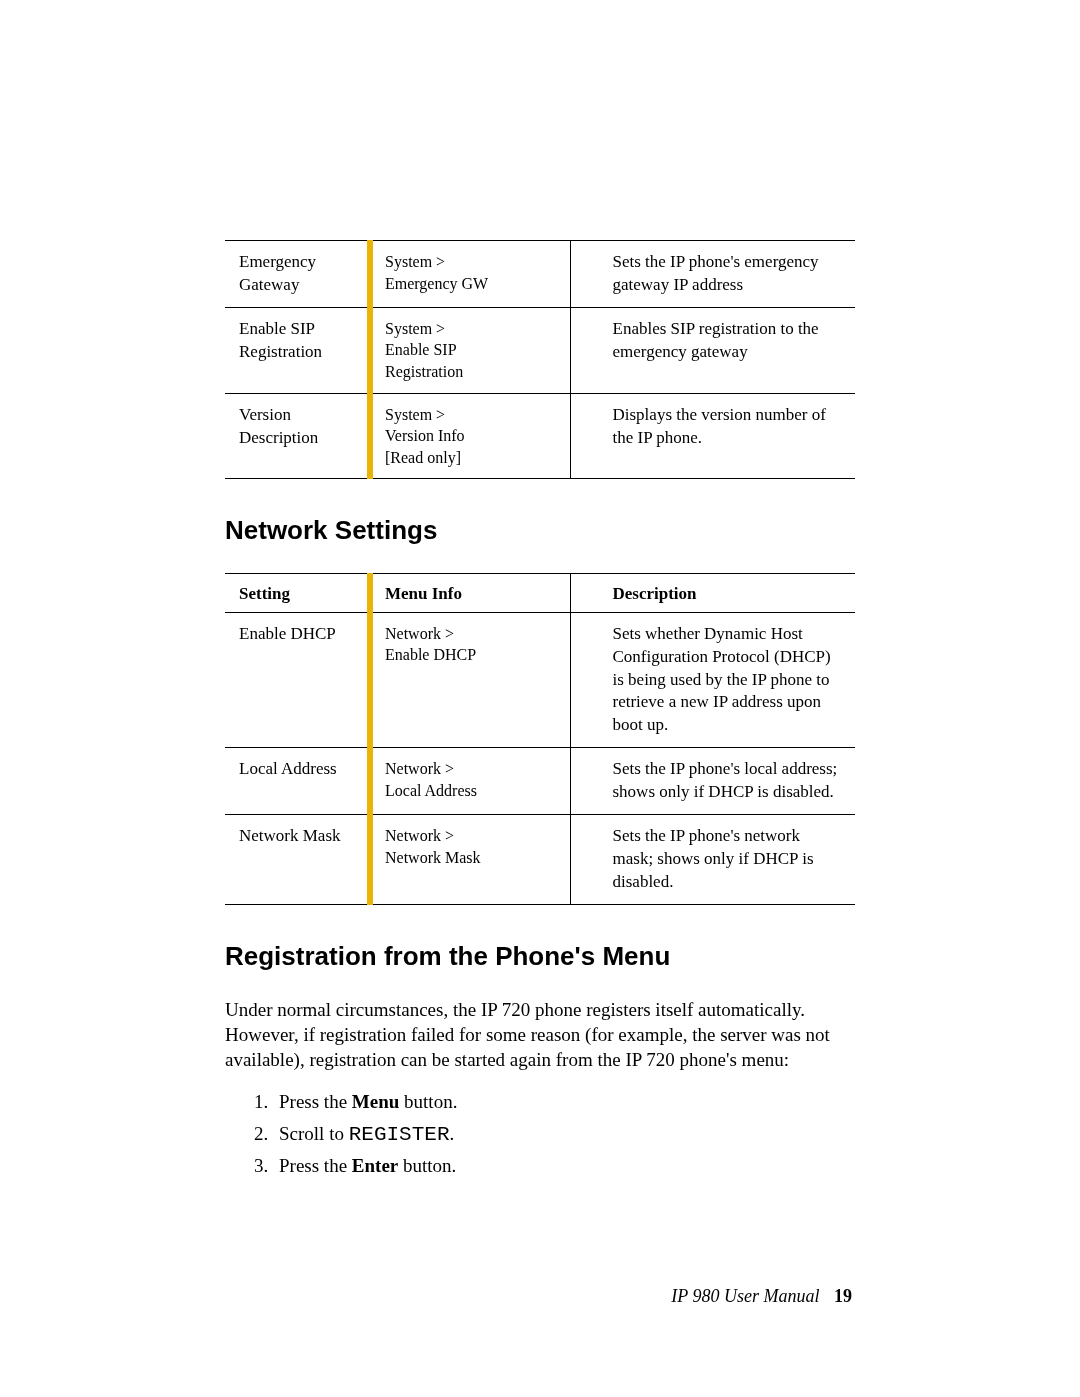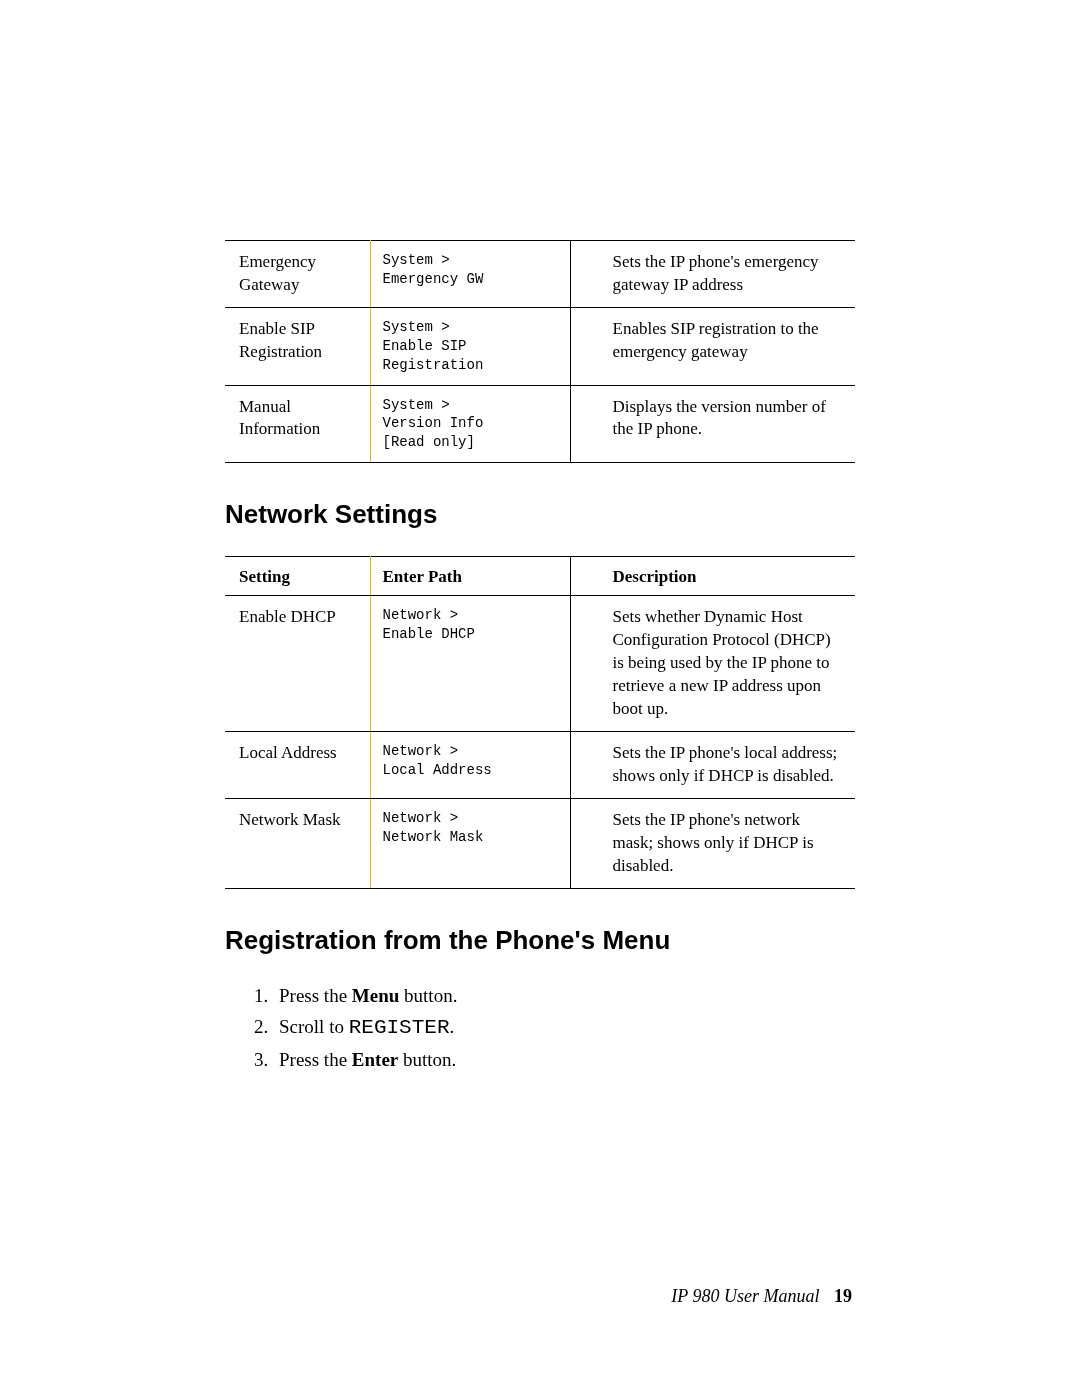--- a/index.html
+++ b/index.html
@@ -33,28 +33,28 @@
       border-bottom: 1px solid #000;
       vertical-align: top;
       line-height: 1.35;
     }
     .settings-table.no-head td {
       border-top: none;
     }
     .settings-table .col-setting {
       width: 145px;
       padding-left: 14px;
-      border-right: 1px solid #eab308;
+      border-right: 6px solid #eab308;
       margin-top: 28px;
     }
     .settings-table .col-path {
       width: 200px;
       border-right: 1px solid #000;
-      font-family: Liberation Mono, monospace;
-      font-size: 14px;
+      font-family: Liberation Serif, serif;
+      font-size: 16px;
       white-space: pre-line;
     }
     .settings-table th.col-path {
       font-family: 'Times New Roman', Times, serif;
       font-size: 17px;
     }
     .settings-table .col-desc {
       width: auto;
       padding-left: 42px;
     }
@@ -116,36 +116,36 @@
         <td class="col-desc">Sets the IP phone's emergency gateway IP address</td>
       </tr>
       <tr>
         <td class="col-setting">Enable SIP Registration</td>
         <td class="col-path">System &gt;
 Enable SIP
 Registration</td>
         <td class="col-desc">Enables SIP registration to the emergency gateway</td>
       </tr>
       <tr>
-        <td class="col-setting">Manual Information</td>
+        <td class="col-setting">Version Description</td>
         <td class="col-path">System &gt;
 Version Info
 [Read only]</td>
         <td class="col-desc">Displays the version number of the IP phone.</td>
       </tr>
     </tbody>
   </table>
 
   <h2 class="section-heading">Network Settings</h2>
 
   <table class="settings-table">
     <thead>
       <tr>
         <th class="col-setting">Setting</th>
-        <th class="col-path">Enter Path</th>
+        <th class="col-path">Menu Info</th>
         <th class="col-desc">Description</th>
       </tr>
     </thead>
     <tbody>
       <tr>
         <td class="col-setting">Enable DHCP</td>
         <td class="col-path">Network &gt;
 Enable DHCP</td>
         <td class="col-desc">Sets whether Dynamic Host Configuration Protocol (DHCP) is being used by the IP phone to retrieve a new IP address upon boot up.</td>
       </tr>
@@ -159,20 +159,21 @@
         <td class="col-setting">Network Mask</td>
         <td class="col-path">Network &gt;
 Network Mask</td>
         <td class="col-desc">Sets the IP phone's network mask; shows only if DHCP is disabled.</td>
       </tr>
     </tbody>
   </table>
 
   <h2 class="section-heading">Registration from the Phone's Menu</h2>
 
+  <p class="paragraph">Under normal circumstances, the IP 720 phone registers itself automatically. However, if registration failed for some reason (for example, the server was not available), registration can be started again from the IP 720 phone's menu:</p>
 
   <ol class="steps">
     <li>
       <span>Press the </span><span class="bold">Menu</span><span> button.</span>
     </li>
     <li>
       <span>Scroll to </span><span class="mono-inline">REGISTER</span><span>.</span>
     </li>
     <li>
       <span>Press the </span><span class="bold">Enter</span><span> button.</span>

